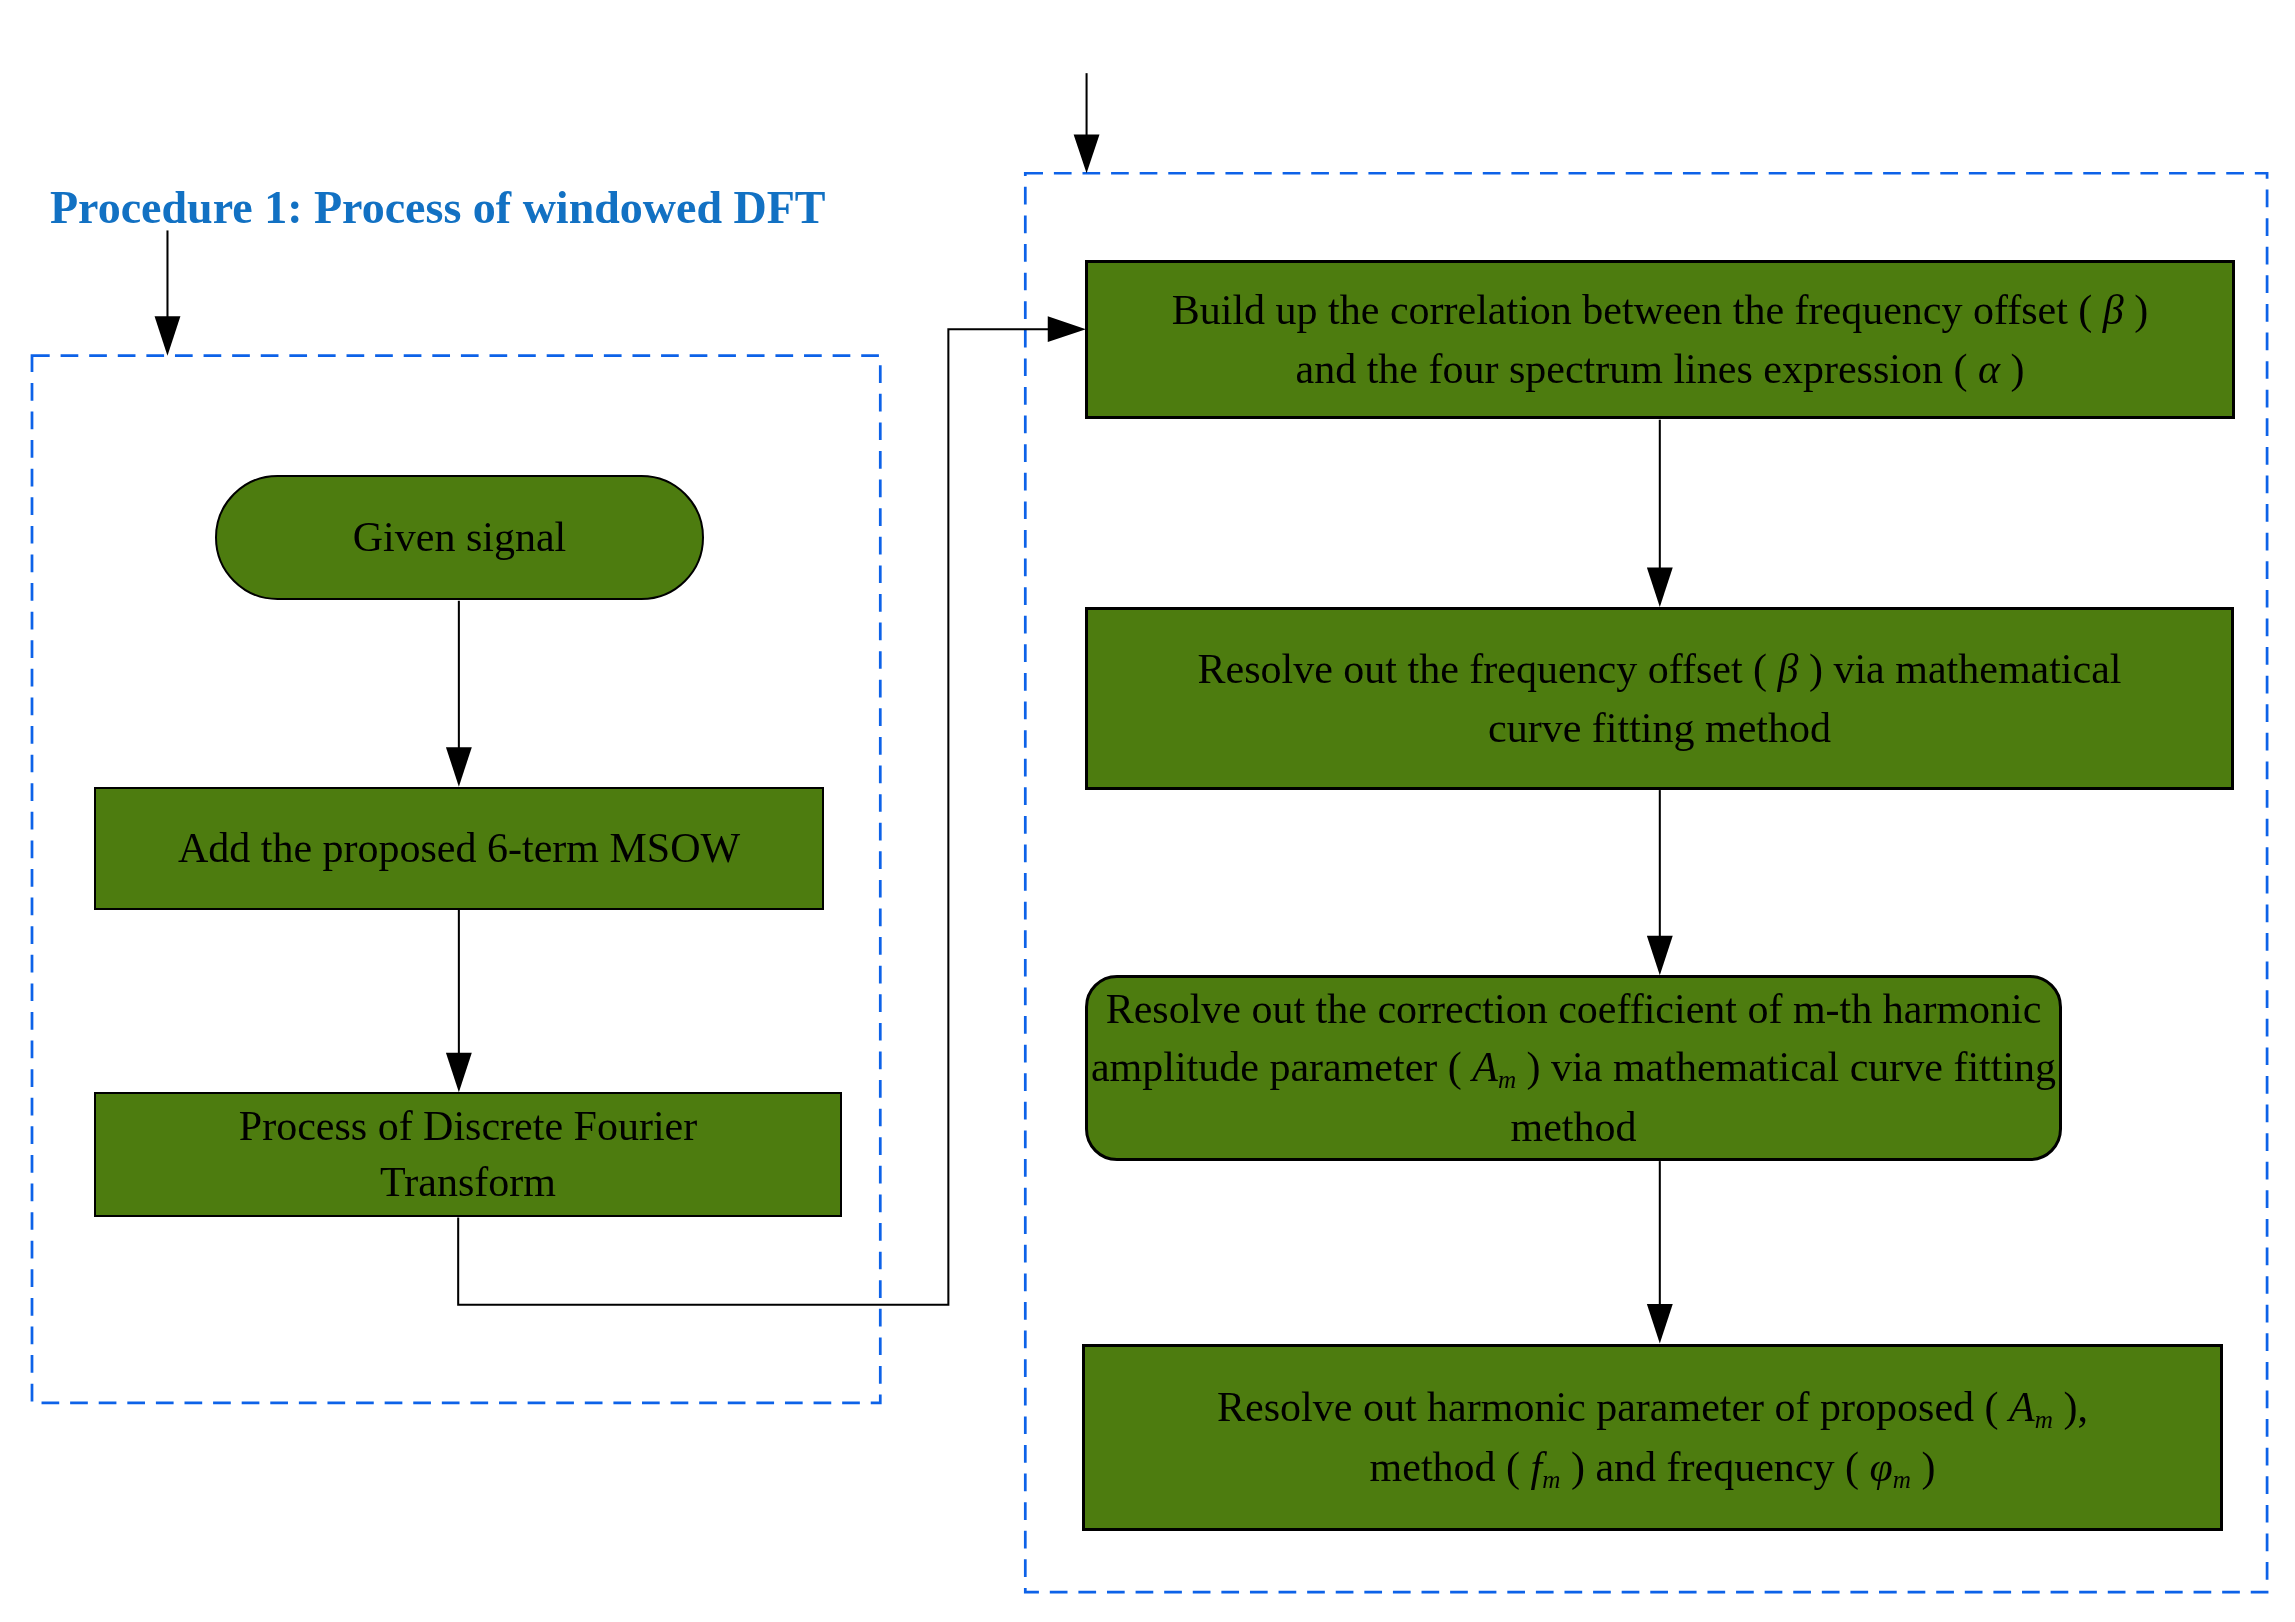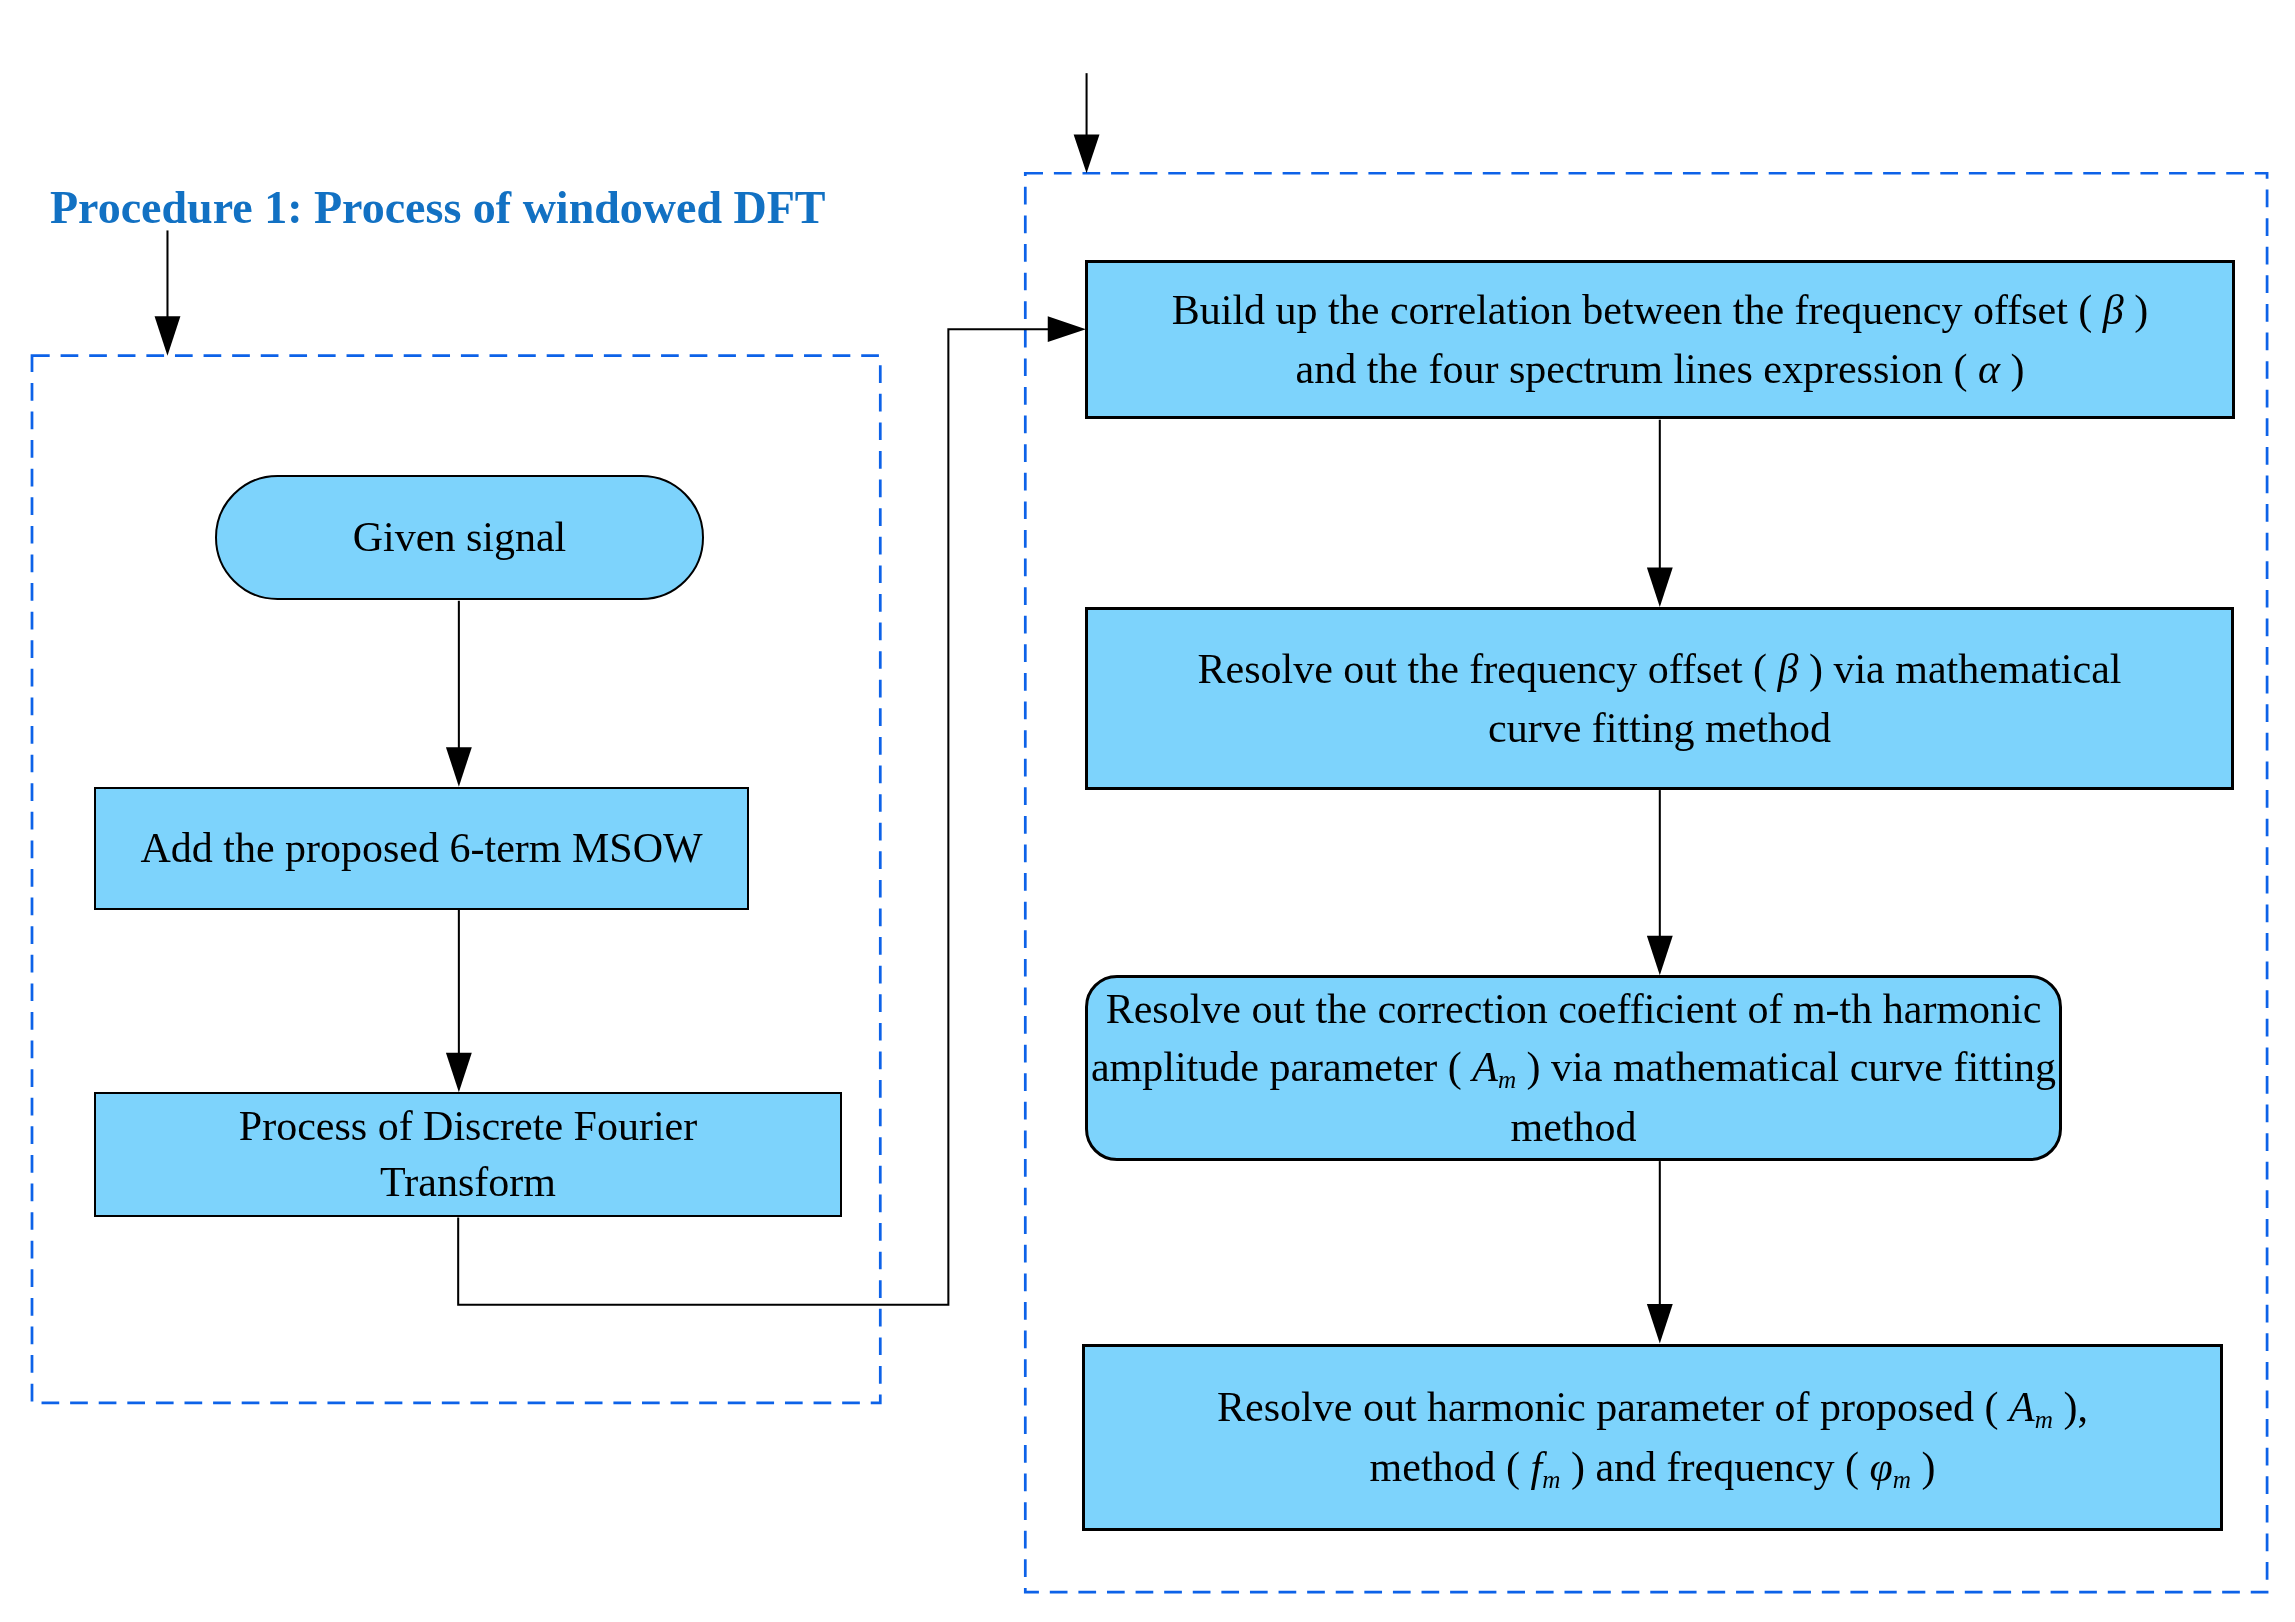--- a/index.html
+++ b/index.html
@@ -30,21 +30,21 @@
     font-size: 46px;
     font-weight: bold;
     color: var(--title_blue);
     white-space: nowrap;
     line-height: 1;
   }
   .node {
     position: absolute;
     box-sizing: border-box;
     border: 2.7px solid var(--line_black);
-    background: #7dd3fc;
+    background: #4d7c0f;
     display: flex;
     flex-direction: column;
     align-items: center;
     justify-content: center;
     text-align: center;
     font-size: 42px;
     line-height: 1.32;
   }
   .node .line { white-space: nowrap; }
   .stadium { border-radius: 65px; }
@@ -86,21 +86,21 @@
     <line class="stem" x1="2438" y1="1705" x2="2438" y2="1918"></line>
     <polygon class="arrowhead" points="2438,1973 2419,1915 2457,1915"></polygon>
   </svg>
 
   <div class="proc-title" style="left:50px; top:185px;">Procedure 1: Process of windowed DFT</div>
 
   <div class="node stadium" style="left:215px; top:475px; width:489px; height:125px;">
     <span class="line">Given signal</span>
   </div>
 
-  <div class="node" style="left:94px; top:787px; width:655px; height:123px;">
+  <div class="node" style="left:94px; top:787px; width:730px; height:123px;">
     <span class="line">Add the proposed 6-term MSOW</span>
   </div>
 
   <div class="node" style="left:94px; top:1092px; width:748px; height:125px;">
     <span class="line">Process of Discrete Fourier</span>
     <span class="line">Transform</span>
   </div>
 
   <div class="node p2-box" style="left:1085px; top:260px; width:1150px; height:159px;">
     <span class="line"><span>Build up the correlation between the frequency offset ( </span><span class="i">β</span><span> )</span></span>

